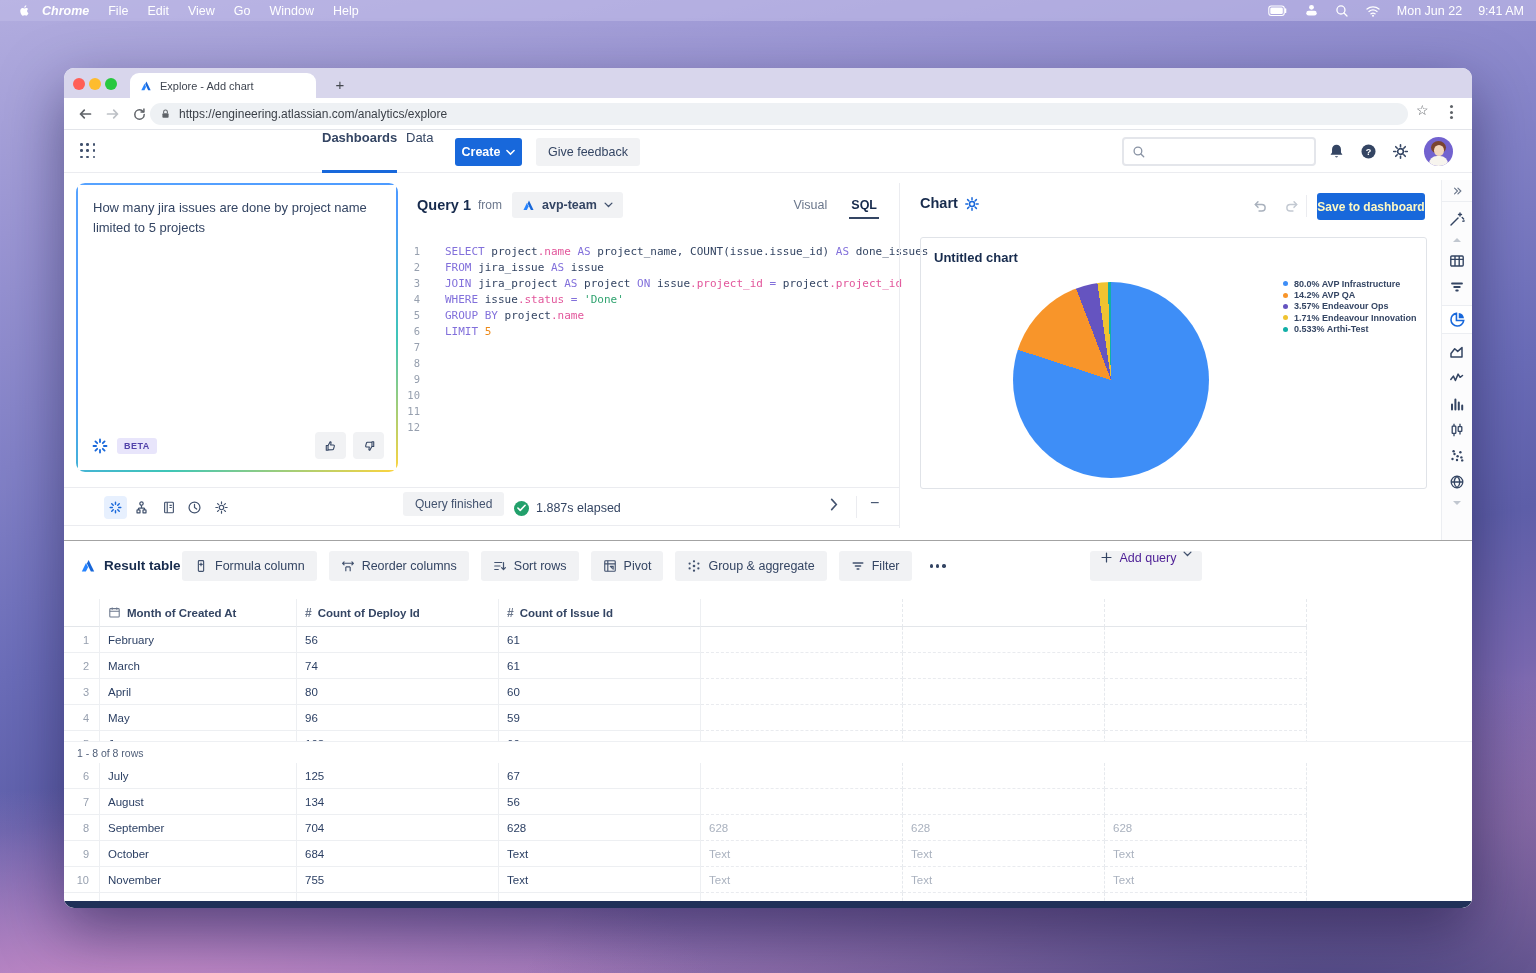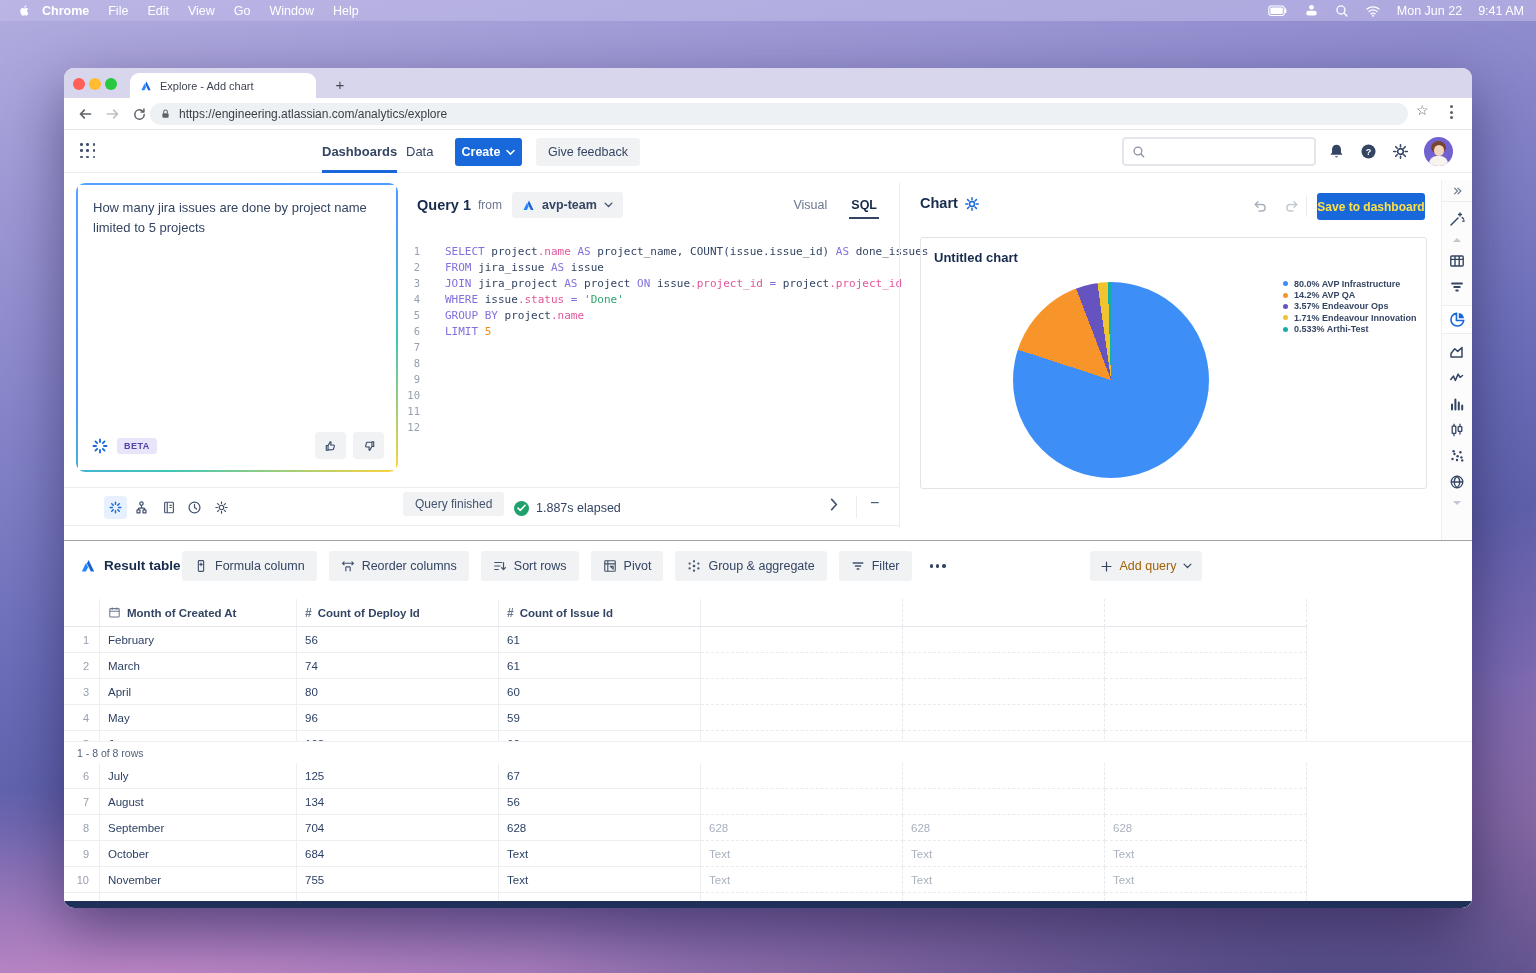--- a/index.html
+++ b/index.html
@@ -13,21 +13,21 @@
       radial-gradient(95% 60% at 8% 106%, #d18fca 0%, rgba(209,143,202,0) 42%),
       linear-gradient(168deg,#b2addf 0%, #9b96d4 18%, #8281c7 36%, #6b6db9 52%, #5f60ab 64%, #7a69b1 76%, #aa7dba 88%, #c489c4 100%);
   }
 
   
   .menubar { position:absolute; left:0; top:0; width:100%; height:21px;
     background:rgba(190,186,231,.62); display:flex; align-items:center;
     color:#fff; font-size:12.5px; padding:0 12px; }
   .menubar .apple { width:14px; height:15px; margin:0 10px 0 6px; display:flex; align-items:center; }
   .mb-items { display:flex; gap:19px; align-items:center; }
-  .mb-item.bold { font-weight:bold; }
+  .mb-item.bold { font-weight:bold;font-style:italic; }
   .mb-status { margin-left:auto; display:flex; align-items:center; gap:16px; }
   .mb-status svg { display:block; }
 
   
   .window { position:absolute; left:64px; top:68px; width:1408px; height:840px;
     border-radius:10px; overflow:hidden; background:#fff;
     box-shadow:0 22px 60px rgba(20,16,60,.5); }
 
   .tabstrip { position:absolute; left:0; top:0; width:100%; height:38px; background:#d8d6ec; }
   .tl { position:absolute; top:10px; width:12px; height:12px; border-radius:50%; }
@@ -52,21 +52,21 @@
 
   
   .appheader { position:absolute; left:0; top:62px; width:100%; height:43px; background:#fff;
     border-bottom:1px solid #ebecf0; }
   .gridicon { position:absolute; left:16px; top:13px; width:16px; height:16px;
     display:grid; grid-template-columns:repeat(3,1fr); gap:3px; }
   .gridicon i { width:2.6px; height:2.6px; background:#42526e; border-radius:50%; }
   .brand { position:absolute; left:44px; top:0; height:43px; display:flex; align-items:center; gap:6px; }
   .brand .b1 { font-size:16px; font-weight:800; letter-spacing:.4px; color:#1f5fd8; }
   .brand .b2 { font-size:16.5px; color:#253858; }
-  .navitem { position:absolute; top:0; height:43px; display:flex; align-items:center;
+  .navitem { position:absolute; top:0; height:43px; display:flex; 
     font-size:13px; color:#344563; font-weight:600; }
   .navitem.active::after { content:""; position:absolute; left:0; right:0; bottom:0; height:3px; background:#1868db; }
   .nav-dash { left:258px; }
   .nav-data { left:342px; font-weight:400; }
   .btn-create { position:absolute; left:391px; top:8px; width:67px; height:28px; background:#1868db;
     border:none; border-radius:3px; color:#fff; font-size:12.5px; font-weight:600;
     display:flex; align-items:center; justify-content:center; gap:6px; font-family:inherit; }
   .btn-feedback { position:absolute; left:472px; top:8px; height:28px; padding:0 12px; background:#f1f2f4;
     border:none; border-radius:3px; color:#344563; font-size:12.5px; display:flex; align-items:center; font-family:inherit; }
   .searchbox { position:absolute; left:1058px; top:7px; width:194px; height:29px; background:#fff;
@@ -129,21 +129,21 @@
   .qf-min { position:absolute; left:806px; top:6px; font-size:16px; color:#42526e; }
 
   
   .chart-region { position:absolute; left:843px; top:0; width:534px; height:367px; }
   .c-title { position:absolute; left:13px; top:22px; font-size:14.5px; font-weight:700; color:#172b4d; }
   .c-gear { position:absolute; left:57px; top:23px; color:#1868db; }
   .c-undo { position:absolute; left:345px; top:26px; color:#a9b1bd; }
   .c-redo { position:absolute; left:377px; top:26px; color:#c3c9d2; }
   .c-vdiv { position:absolute; left:399px; top:22px; width:1px; height:22px; background:#ebecf0; }
   .btn-save { position:absolute; left:410px; top:20px; width:108px; height:27px; background:#1868db;
-    border:none; border-radius:3px; color:#fde047; font-size:12px; font-weight:600; font-family:inherit; }
+    border:none; border-radius:3px; color:#fef9c3; font-size:12px; font-weight:600; font-family:inherit; }
   .chart-card { position:absolute; left:13px; top:64px; width:507px; height:252px;
     border:1px solid #e0e3e8; border-radius:3px; }
   .cc-title { position:absolute; left:13px; top:12px; font-size:13px; font-weight:700; color:#172b4d; }
   .pie { position:absolute; left:92px; top:44px; width:196px; height:196px; border-radius:50%; }
   .legend { position:absolute; left:362px; top:40px; }
   .legend-item { display:flex; align-items:center; gap:6px; height:11.4px; }
   .legend-dot { width:5px; height:5px; border-radius:50%; flex:none; }
   .legend-txt { font-size:9px; font-weight:700; color:#344563; white-space:nowrap; }
 
   
@@ -159,22 +159,22 @@
   .tsec { position:absolute; left:0; top:472px; width:1408px; height:368px; background:#fff; border-top:1px solid #a3a3a3; }
   .rt-logo { position:absolute; left:16px; top:17px; }
   .rt-title { position:absolute; left:40px; top:17px; font-size:13.5px; font-weight:700; color:#172b4d; }
   .rt-btns { position:absolute; left:118px; top:10px; display:flex; gap:12px; align-items:center; }
   .rt-btn { height:30px; background:#f1f2f4; border:none; border-radius:3px; padding:0 12px;
     display:flex; align-items:center; gap:7px; font-size:12.5px; color:#344563; font-family:inherit; white-space:nowrap; }
   .rt-btn svg { color:#42526e; }
   .rt-more { height:30px; background:none; border:none; display:flex; align-items:center; gap:3px; padding:0 6px; }
   .rt-more i { width:3.4px; height:3.4px; border-radius:50%; background:#344563; }
   .btn-addq { position:absolute; left:1026px; top:10px; width:112px; height:30px; background:#f1f2f4;
-    border:none; border-radius:3px; display:flex; align-items:center; justify-content:center; gap:7px;
-    font-size:12.5px; color:#a16207; font-family:inherit; }
+    border:none; border-radius:3px; display:flex; justify-content:center; gap:7px;
+    font-size:12.5px; color:#4c1d95; font-family:inherit; }
 
   .rtable { position:absolute; left:0; top:58px; width:1243px; }
   .trow { display:grid; grid-template-columns:36px 197px 202px 202px 202px 202px 202px; }
   .tcell { border-right:1px solid #edeff2; border-bottom:1px solid #edeff2; display:flex; align-items:center; }
   .thead .tcell { height:28px; border-bottom:1px solid #e3e6ea; }
   .th-lab { display:flex; align-items:center; gap:6px; padding-left:8px; font-size:11.5px; font-weight:600; color:#344563; }
   .th-ic { color:#6b778c; display:flex; align-items:center; }
   .hash { font-size:12px; font-weight:700; color:#6b778c; }
   .td { height:26px; padding-left:8px; font-size:11.5px; color:#2b3f63; }
   .num { justify-content:flex-end; padding-right:10px; font-size:11px; color:#97a0af; }

